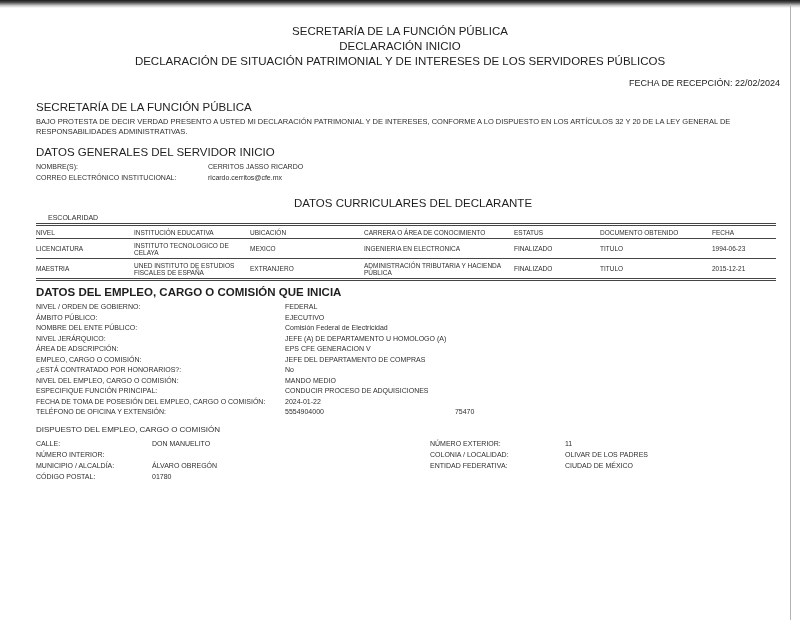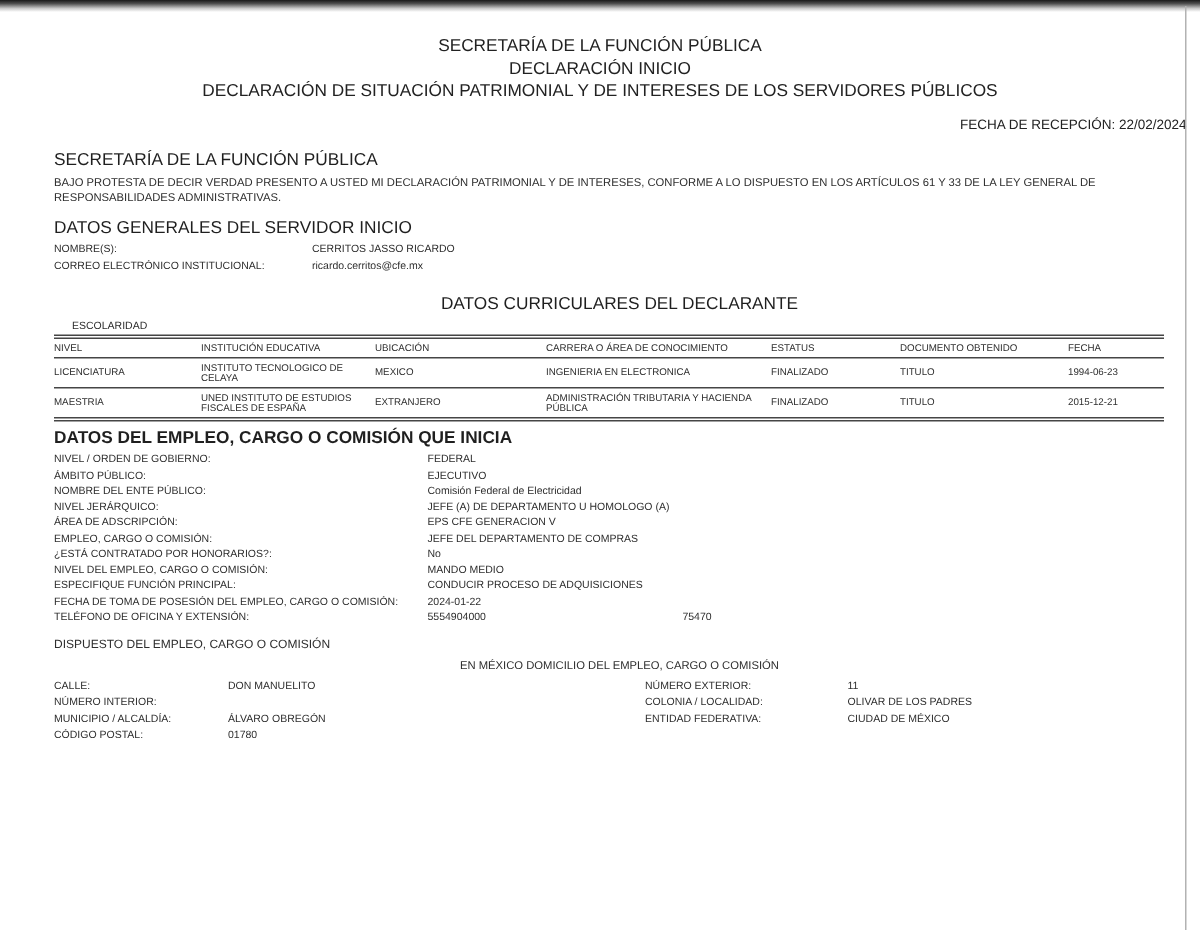--- a/index.html
+++ b/index.html
@@ -6,21 +6,21 @@
   body{
     width:800px;height:620px;overflow:hidden;position:relative;
     background:#ffffff;color:#2e2e2e;
     font-family:"Liberation Sans", sans-serif;
   }
   .topbar{height:8px;width:100%;
     background:linear-gradient(180deg,#191919 0%,#4f4f4f 30%,#c9c9c9 70%,#ffffff 100%);}
   .page-edge{position:absolute;top:4px;bottom:0;right:9px;width:1px;background:#b2b2b2;}
 
   .doc-header{margin-top:16px;text-align:center;font-size:11.5px;line-height:15px;color:#222;}
-  .reception{margin-top:9px;padding-right:9px;text-align:right;font-size:9px;color:#222;}
+  .reception{margin-top:9px;padding-right:20px;text-align:right;font-size:9px;color:#222;}
 
   .content{padding-left:36px;padding-right:10px;}
 
   .sec-title{font-size:11.5px;color:#1f1f1f;}
   .intro-title{margin-top:13px;}
   .oath{margin-top:4px;font-size:7.5px;line-height:9.5px;max-width:748px;}
 
   .general-title{margin-top:10px;}
   .field-row{display:flex;font-size:7px;line-height:11px;white-space:nowrap;}
   .general-fields{margin-top:3px;}
@@ -64,21 +64,21 @@
   <div>SECRETARÍA DE LA FUNCIÓN PÚBLICA</div>
   <div>DECLARACIÓN INICIO</div>
   <div>DECLARACIÓN DE SITUACIÓN PATRIMONIAL Y DE INTERESES DE LOS SERVIDORES PÚBLICOS</div>
 </div>
 
 <div class="reception">FECHA DE RECEPCIÓN: 22/02/2024</div>
 
 <div class="content">
 
   <div class="sec-title intro-title">SECRETARÍA DE LA FUNCIÓN PÚBLICA</div>
-  <div class="oath">BAJO PROTESTA DE DECIR VERDAD PRESENTO A USTED MI DECLARACIÓN PATRIMONIAL Y DE INTERESES, CONFORME A LO DISPUESTO EN LOS ARTÍCULOS 61 Y 33 DE LA LEY GENERAL DE RESPONSABILIDADES ADMINISTRATIVAS.</div>
+  <div class="oath">BAJO PROTESTA DE DECIR VERDAD PRESENTO A USTED MI DECLARACIÓN PATRIMONIAL Y DE INTERESES, CONFORME A LO DISPUESTO EN LOS ARTÍCULOS 32 Y 20 DE LA LEY GENERAL DE RESPONSABILIDADES ADMINISTRATIVAS.</div>
 
   <div class="sec-title general-title">DATOS GENERALES DEL SERVIDOR INICIO</div>
   <div class="general-fields">
   <div class="field-row">
     <span class="field-label">NOMBRE(S):</span>
     <span class="field-value">CERRITOS JASSO RICARDO</span>
     <span class="field-value ext"></span>
   </div>
 
   <div class="field-row">
@@ -198,21 +198,20 @@
   </div>
 
   <div class="field-row">
     <span class="field-label">TELÉFONO DE OFICINA Y EXTENSIÓN:</span>
     <span class="field-value">5554904000</span>
     <span class="field-value ext">75470</span>
   </div>
 </div>
 
   <div class="addr-subtitle">DISPUESTO DEL EMPLEO, CARGO O COMISIÓN</div>
-  <div class="addr-center">EN MÉXICO DOMICILIO DEL EMPLEO, CARGO O COMISIÓN</div>
 
   <div class="addr-grid">
     <div class="addr-left">
   <div class="field-row">
     <span class="field-label">CALLE:</span>
     <span class="field-value">DON MANUELITO</span>
     <span class="field-value ext"></span>
   </div>
 
   <div class="field-row">

